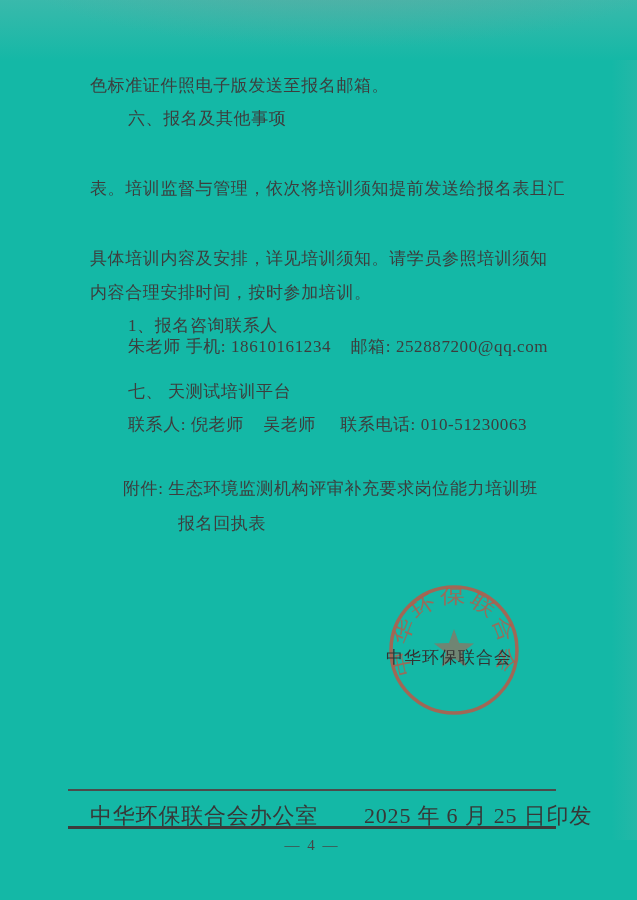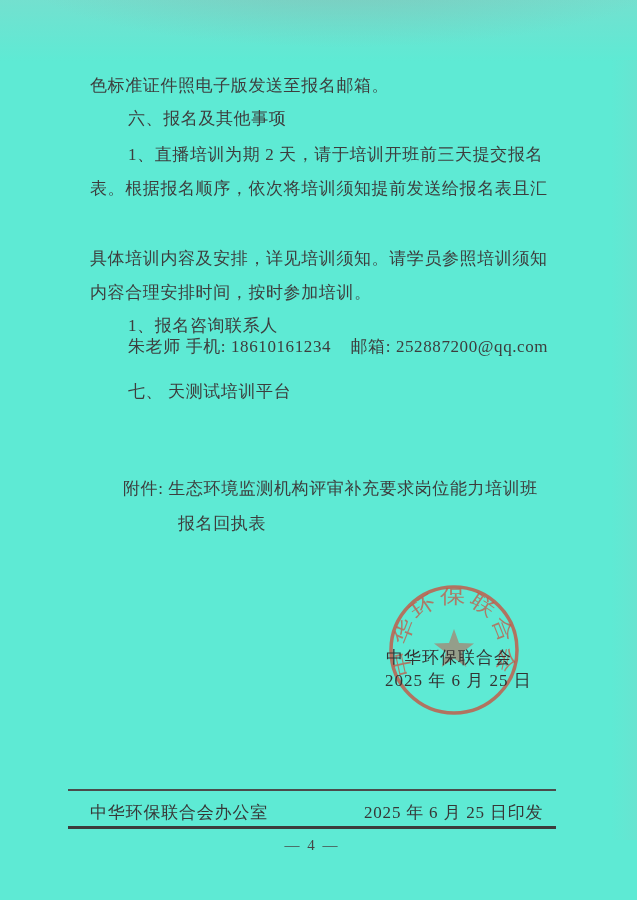--- a/index.html
+++ b/index.html
@@ -1,20 +1,20 @@
 <!DOCTYPE html>
 <html><head>
 <meta charset="utf-8">
 <style>
   html,body{margin:0;padding:0;background:#e8e8e8;}
   .page{
     position:relative;
     width:637px;height:900px;
     margin:0 auto;
-    background:#5eead4;
+    background:#14b8a6;
     overflow:hidden;
     font-family:"Liberation Serif","DejaVu Serif",serif;
   }
   
   .scan-shade-top{
     position:absolute;top:0;left:0;right:0;height:72px;
     background:
       radial-gradient(ellipse 430px 95px at 54% -24px, rgba(150,150,150,0.32), rgba(255,255,255,0) 75%),
       linear-gradient(to bottom, rgba(190,190,190,0.22), rgba(255,255,255,0) 85%);
     pointer-events:none;
@@ -45,21 +45,21 @@
     left:385px;top:583px;
     width:138px;height:138px;
     z-index:2;
   }
   .footer-rule{
     position:absolute;left:68px;width:488px;
     background:#4b4b4b;
   }
   .footer-text{
     position:absolute;
-    font-size:17px;
+    font-size:22px;
     letter-spacing:0.8px;
     color:#373737;
     white-space:pre;
   }
   .page-num{
     position:absolute;
     left:68px;top:837px;width:488px;
     text-align:center;
     font-size:15px;
     letter-spacing:2px;
@@ -69,42 +69,41 @@
 </head>
 <body>
 
 <div class="page">
 
   <div class="scan-shade-top"></div>
   <div class="scan-shade-right"></div>
 
   <div class="line" style="left:90px;top:77px;">色标准证件照电子版发送至报名邮箱。</div>
   <div class="line" style="left:128px;top:111px;font-family:Liberation Mono, monospace;">六、报名及其他事项</div>
-  <div class="line" style="left:128px;top:146px;">1、直播培训为期 2 天，请于培训开班前三天提交报名</div>
-  <div class="line" style="left:90px;top:180px;">表。根据报名顺序，依次将培训须知提前发送给报名表且汇</div>
+  <div class="line" style="left:90px;top:180px;">表。培训监督与管理，依次将培训须知提前发送给报名表且汇</div>
   <div class="line" style="left:90px;top:284px;">内容合理安排时间，按时参加培训。</div>
   <div class="line" style="left:90px;top:250px;">具体培训内容及安排，详见培训须知。请学员参照培训须知</div>
   <div class="line" style="left:128px;top:317px;">1、报名咨询联系人</div>
   <div class="line" style="left:128px;top:338px;">朱老师 手机: 18610161234    邮箱: 252887200@qq.com</div>
   <div class="line" style="left:128px;top:383px;">七、 天测试培训平台</div>
+  <div class="line" style="left:128px;top:416px;">联系人: 倪老师    吴老师     联系电话: 010-51230063</div>
 
   <div class="line" style="left:123px;top:480px;">附件: 生态环境监测机构评审补充要求岗位能力培训班</div>
   <div class="line" style="left:178px;top:515px;">报名回执表</div>
 
   <svg class="seal" viewBox="0 0 138 138">
     <circle cx="69" cy="67" r="63" fill="none" stroke-width="3.5" stroke-opacity="0.78" stroke="#c9513f"></circle>
     <polygon points="69,46 64,60.1 49,60.5 60.9,69.6 56.7,84 69,75.5 81.3,84 77.1,69.6 89,60.5 74,60.1" fill-opacity="0.5" fill="#c9513f"></polygon>
     <path id="sealArc" d="M 30.5 94 A 47 47 0 1 1 107.5 94" fill="none"></path>
     <text font-size="19" fill-opacity="0.72" letter-spacing="2" fill="#c9513f">
       <textPath href="#sealArc" startOffset="50%" text-anchor="middle" textLength="196" lengthAdjust="spacingAndGlyphs">中华环保联合会</textPath>
     </text>
   </svg>
 
   <div class="sig" style="left:386px;top:646px;">中华环保联合会</div>
-  <div class="sig" style="left:385px;top:669px;">2025 年 6 月 25 日</div>
 
   <div class="footer-rule" style="top:789px;height:1.6px;"></div>
   <div class="footer-text" style="left:90px;top:801px;">中华环保联合会办公室</div>
   <div class="footer-text" style="left:364px;top:801px;">2025 年 6 月 25 日印发</div>
   <div class="footer-rule" style="top:826px;height:2.6px;background:#3c3c3c;"></div>
   <div class="page-num">— 4 —</div>
 
 </div>
 
 </body></html>

